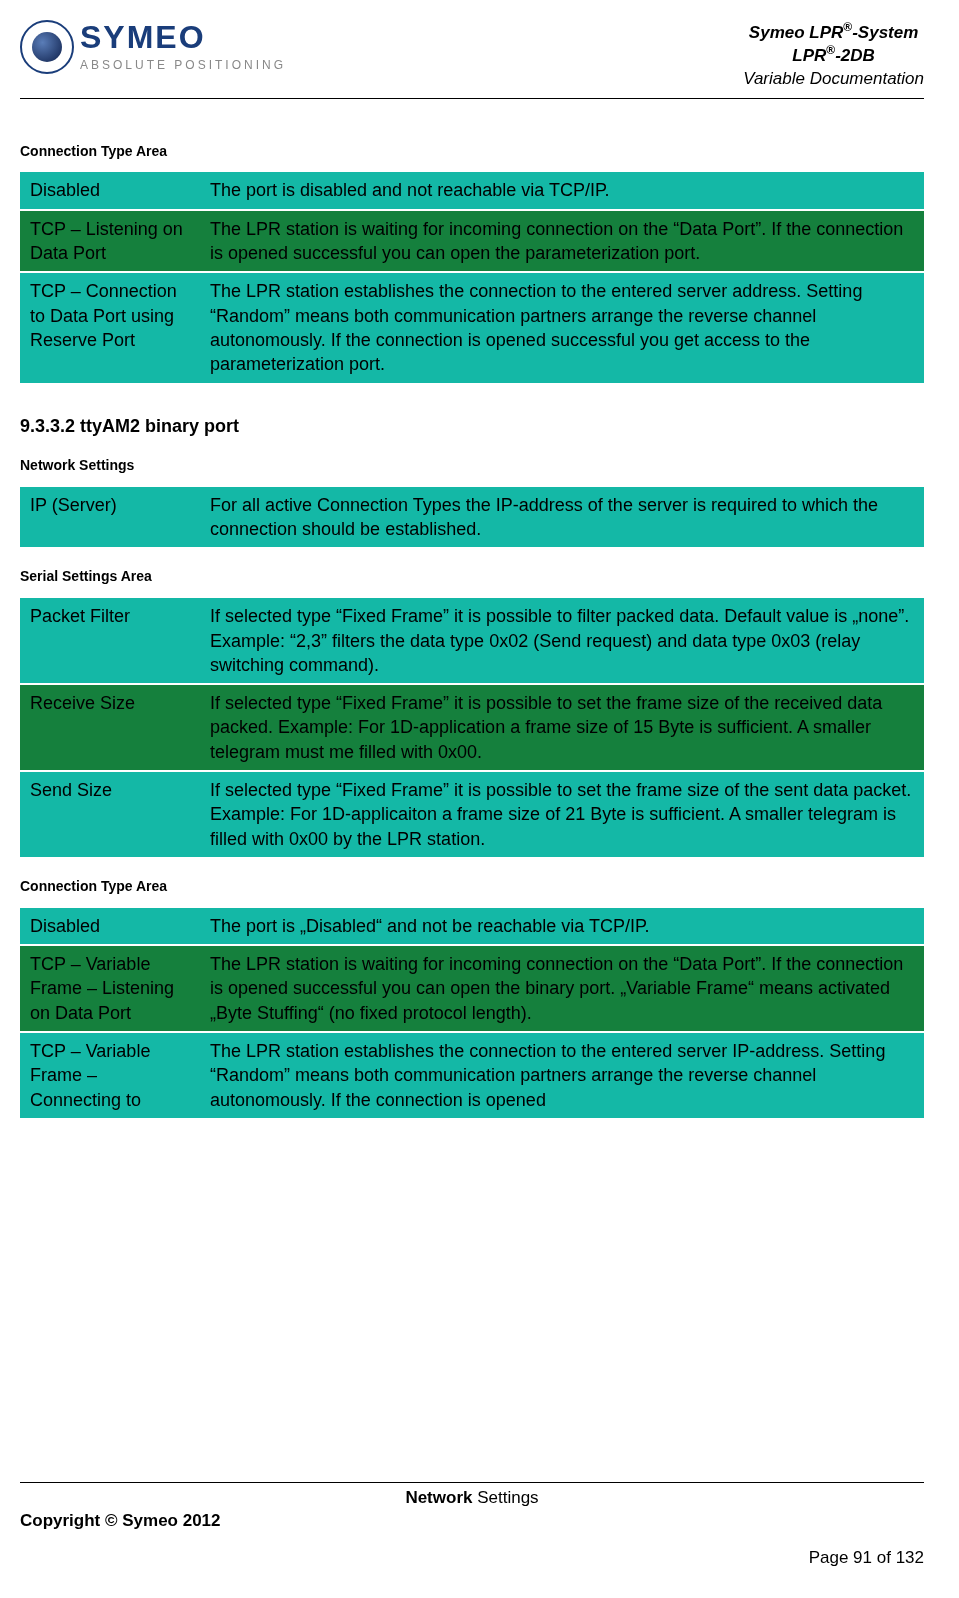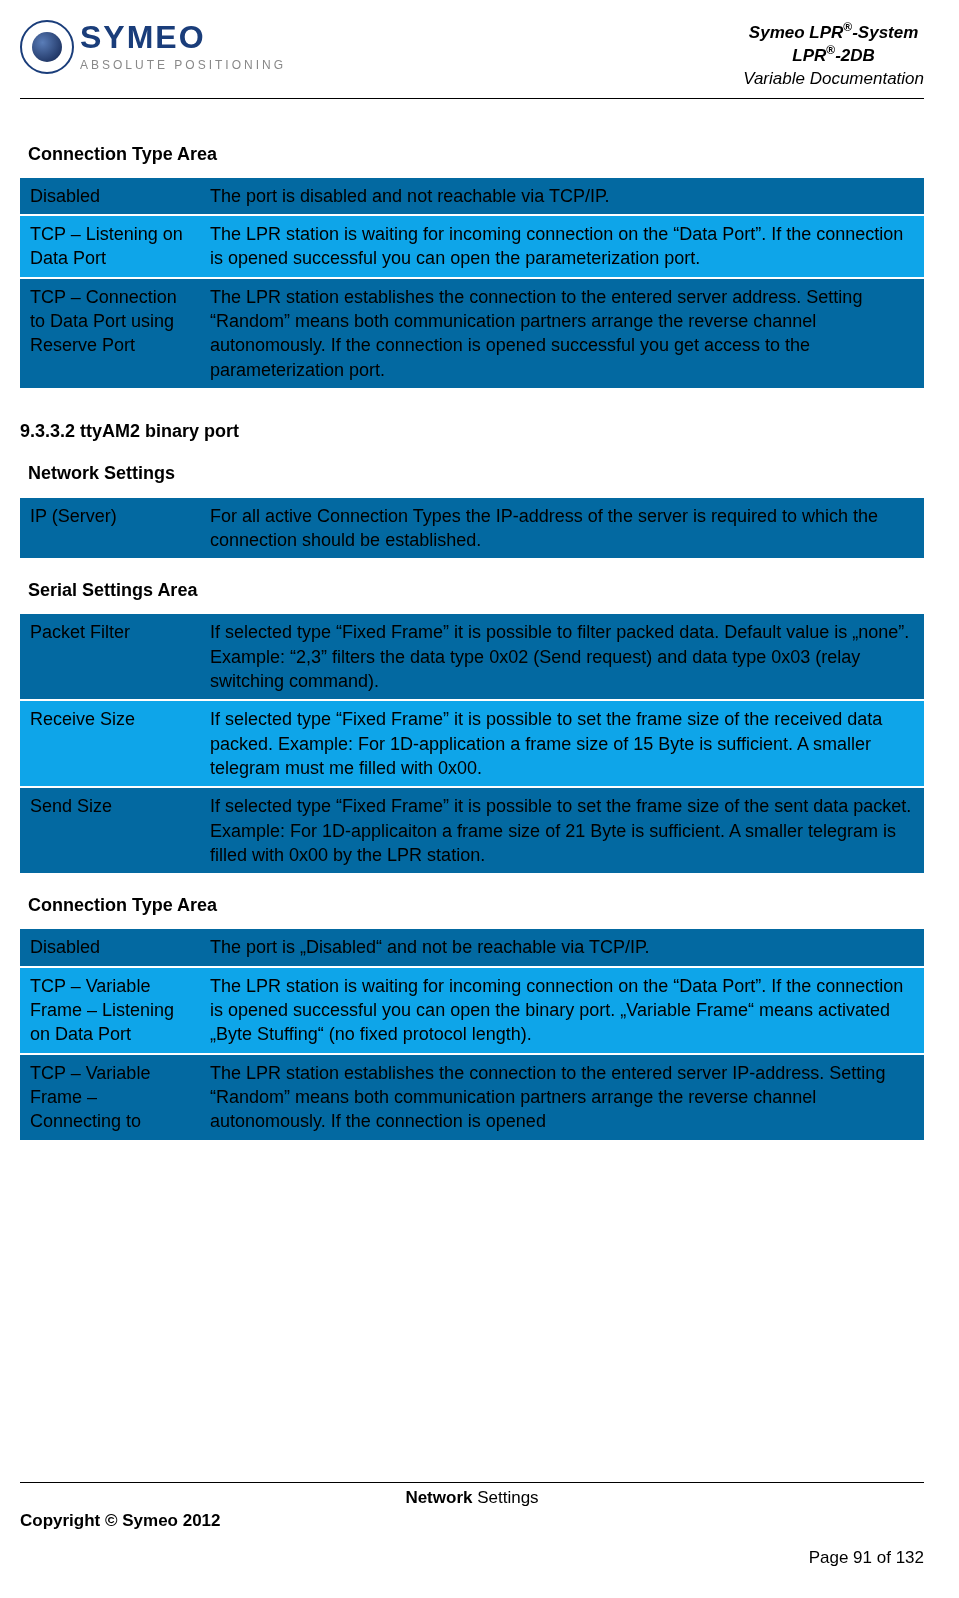--- a/index.html
+++ b/index.html
@@ -65,40 +65,40 @@
     font-style: italic;
     font-size: 17px;
     line-height: 1.3;
   }
   .doc-title .r { font-style: normal; font-size: 12px; vertical-align: super;}
   .doc-title b { font-weight: bold; }
 
   .content { flex: 1; }
   .section-heading {
     font-weight: bold;
-    font-size: 18px;
-    margin: 18px 0 10px 8px;
+    font-size: 14px;
+    margin: 18px 0 10px 0;
   }
   .num-heading {
     font-weight: bold;
     font-size: 18px;
     margin: 29px 0 12px 0;
   }
   table.desc {
     width: 100%;
     border-collapse: separate;
     border-spacing: 0 2px;
   }
   table.desc td {
     vertical-align: top;
     padding: 6px 10px 6px 10px;
   }
   table.desc td:first-child { width: 160px; }
-  .row-dark td { background: #0369a1; }
-  .row-light td { background: #0ea5e9; }
+  .row-dark td { background: #14b8a6; }
+  .row-light td { background: #15803d; }
   .row-tall td { padding-bottom: 28px; }
   .footer-sep { border-top: 1px solid #000; margin-top: 12px; }
   .footer {
     padding: 4px 0 0 0;
     font-size: 17px;
   }
   .footer-center {
     text-align: center;
     font-size: 17px;
   }

